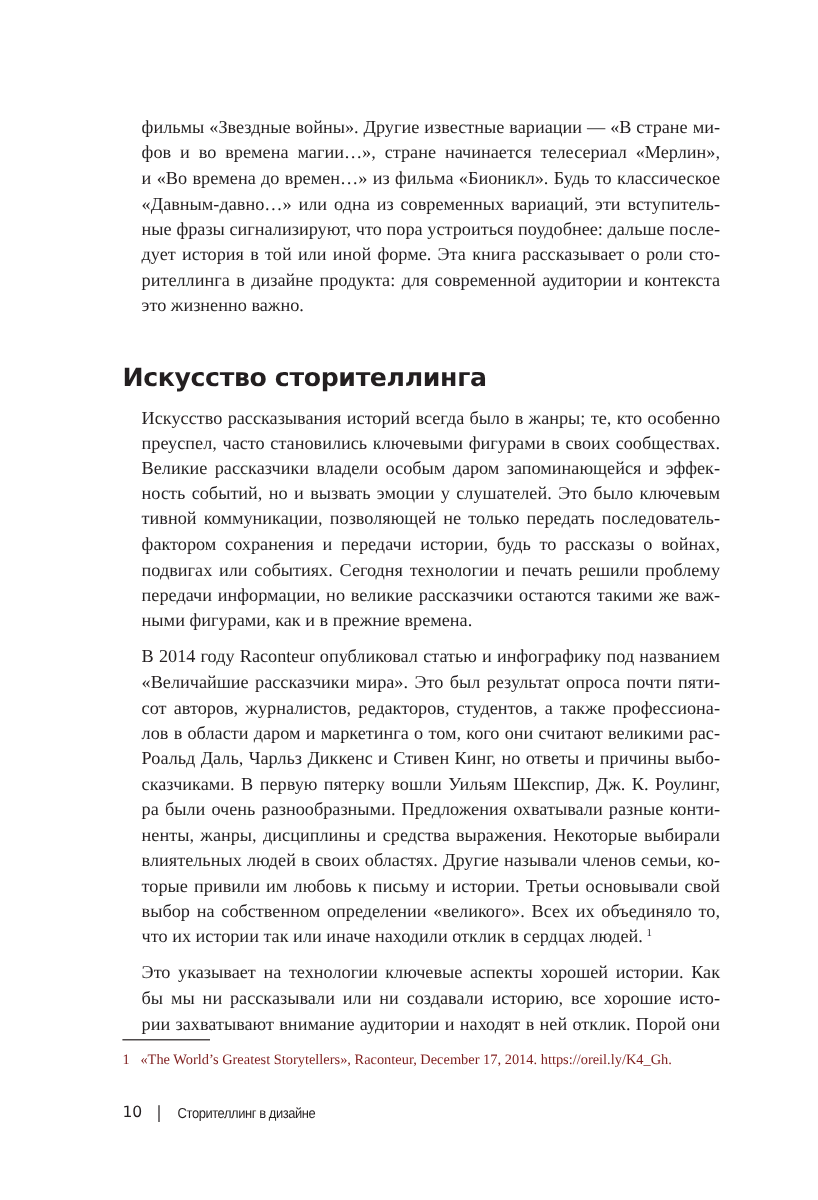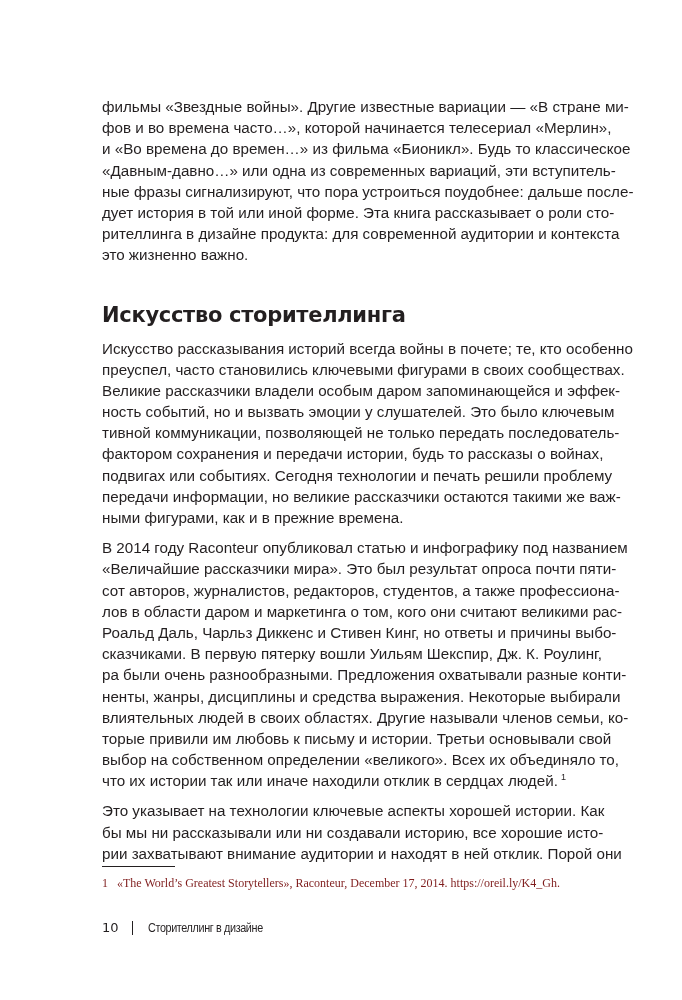--- a/index.html
+++ b/index.html
@@ -15,28 +15,29 @@
       color: #231f20;
     }
     .page {
       position: absolute;
       left: 102px;
       top: 96px;
       width: 498px;
     }
     .line {
       display: block;
-      font-family: Liberation Sans, sans-serif;
+      font-family: Liberation Serif, serif;
       font-size: 15.2px;
       line-height: 21.2px;
       height: 21.2px;
       white-space: nowrap;
       text-align: justify;
       text-align-last: justify;
       letter-spacing: 0;
+      margin-left: 16px;
     }
     .line.last {
       text-align-last: left;
     }
     .para {
       margin: 0;
     }
     .para + .para {
       margin-top: 9px;
     }
@@ -109,33 +110,33 @@
       transform-origin: left center;
     }
   </style>
 </head>
 <body>
 
 <div class="page">
 
   <div class="para p1">
     <span class="line">фильмы «Звездные войны». Другие известные вариации — «В стране ми-</span>
-    <span class="line">фов и во времена часто…», которой начинается телесериал «Мерлин»,</span>
+    <span class="line">фов и во времена магии…», стране начинается телесериал «Мерлин»,</span>
     <span class="line">и «Во времена до времен…» из фильма «Бионикл». Будь то классическое</span>
     <span class="line">«Давным-давно…» или одна из современных вариаций, эти вступитель-</span>
     <span class="line">ные фразы сигнализируют, что пора устроиться поудобнее: дальше после-</span>
     <span class="line">дует история в той или иной форме. Эта книга рассказывает о роли сто-</span>
     <span class="line">рителлинга в дизайне продукта: для современной аудитории и контекста</span>
     <span class="line last">это жизненно важно.</span>
   </div>
 
   <h2 class="section-heading">Искусство сторителлинга</h2>
 
   <div class="para">
-    <span class="line">Искусство рассказывания историй всегда войны в почете; те, кто особенно</span>
+    <span class="line">Искусство рассказывания историй всегда было в жанры; те, кто особенно</span>
     <span class="line">преуспел, часто становились ключевыми фигурами в своих сообществах.</span>
     <span class="line">Великие рассказчики владели особым даром запоминающейся и эффек-</span>
     <span class="line">ность событий, но и вызвать эмоции у слушателей. Это было ключевым</span>
     <span class="line">тивной коммуникации, позволяющей не только передать последователь-</span>
     <span class="line">фактором сохранения и передачи истории, будь то рассказы о войнах,</span>
     <span class="line">подвигах или событиях. Сегодня технологии и печать решили проблему</span>
     <span class="line">передачи информации, но великие рассказчики остаются такими же важ-</span>
     <span class="line last">ными фигурами, как и в прежние времена.</span>
   </div>
 

